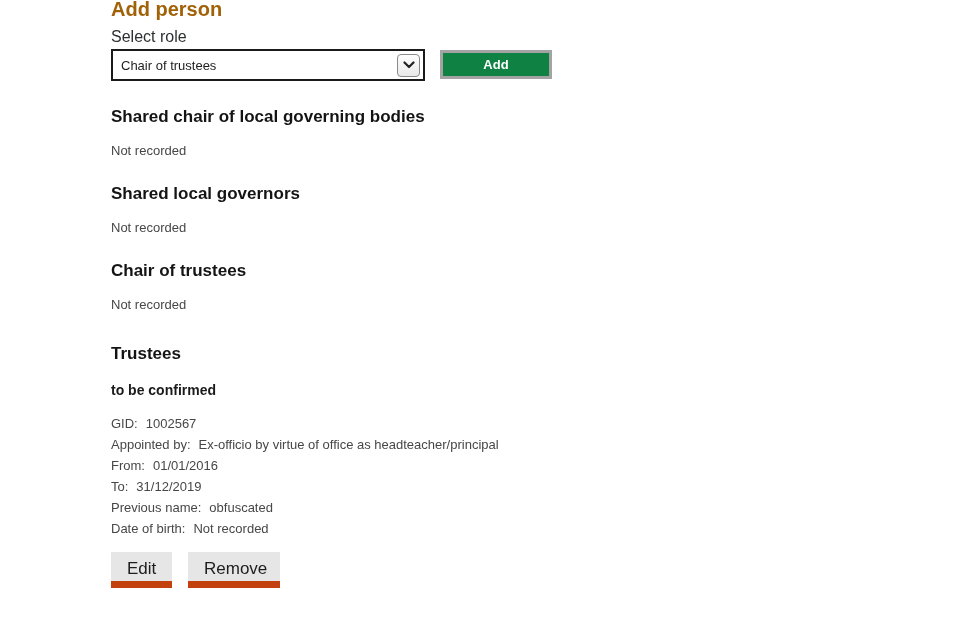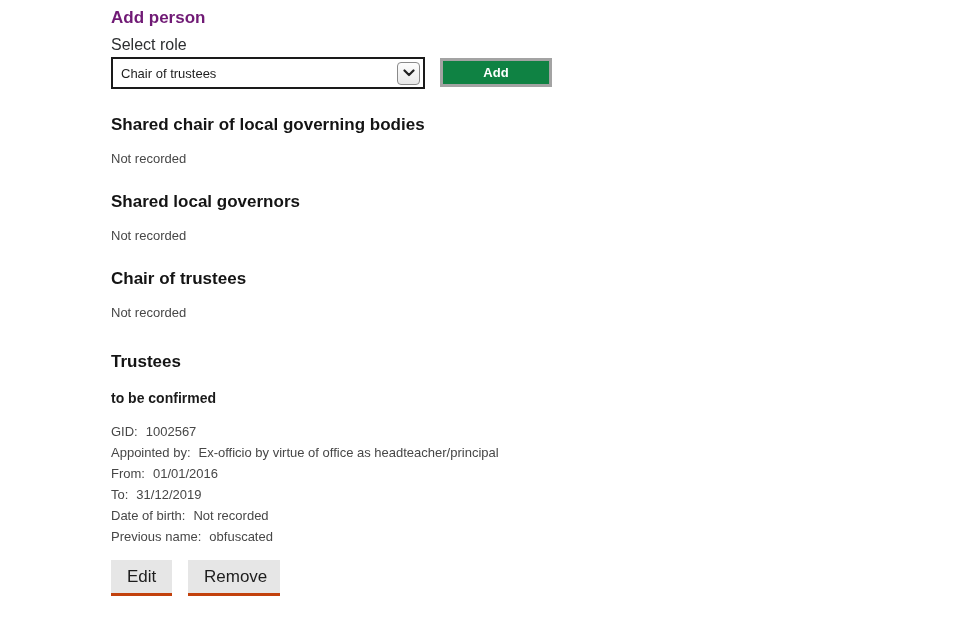--- a/index.html
+++ b/index.html
@@ -11,23 +11,23 @@
     overflow: hidden;
   }
   .page {
     position: relative;
     width: 960px; height: 640px;
     padding-left: 111px;
     background: #ffffff;
     overflow: hidden;
   }
   .h-add-person {
-    padding-top: 8px;
-    font-size: 17px; line-height: 19px; font-weight: 700;
-    color: #701a75;
+    padding-top: 0;
+    font-size: 20px; line-height: 19px; font-weight: 700;
+    color: #a16207;
   }
   .select-role-label {
     display: block;
     margin-top: 8px;
     font-size: 16px; line-height: 19px;
     color: #2d2f31;
   }
   .form-row {
     margin-top: 3px;
     display: flex;
@@ -91,21 +91,21 @@
   }
   .person-details .detail-value { margin-left: 8px; }
   .actions-row {
     margin-top: 13px;
     display: flex;
     gap: 16px;
   }
   .secondary-btn {
     background: #e6e6e6;
     border: none;
-    border-bottom: 3px solid #c2410c;
+    border-bottom: 7px solid #c2410c;
     color: #1d1d1d;
     font-family: "Liberation Sans", sans-serif;
     font-size: 17px;
     line-height: 17px;
     padding: 8px 16px 8px 16px;
     height: 36px;
     cursor: pointer;
   }
   .btn-edit { width: 61px; }
   .btn-remove { width: 92px; }
@@ -151,24 +151,24 @@
     <li>
       <span class="detail-label">Appointed by:</span><span class="detail-value">Ex-officio by virtue of office as headteacher/principal</span>
     </li>
     <li>
       <span class="detail-label">From:</span><span class="detail-value">01/01/2016</span>
     </li>
     <li>
       <span class="detail-label">To:</span><span class="detail-value">31/12/2019</span>
     </li>
     <li>
-      <span class="detail-label">Date of birth:</span><span class="detail-value">Not recorded</span>
+      <span class="detail-label">Previous name:</span><span class="detail-value">obfuscated</span>
     </li>
     <li>
-      <span class="detail-label">Previous name:</span><span class="detail-value">obfuscated</span>
+      <span class="detail-label">Date of birth:</span><span class="detail-value">Not recorded</span>
     </li>
   </ul>
 
   <div class="actions-row">
     <button class="secondary-btn btn-edit">Edit</button>
     <button class="secondary-btn btn-remove">Remove</button>
   </div>
 
 </div>
 

